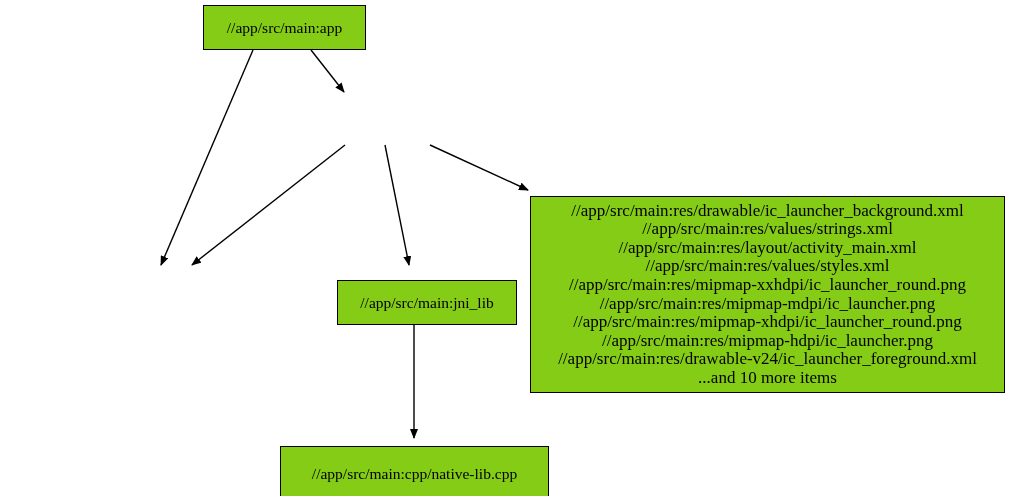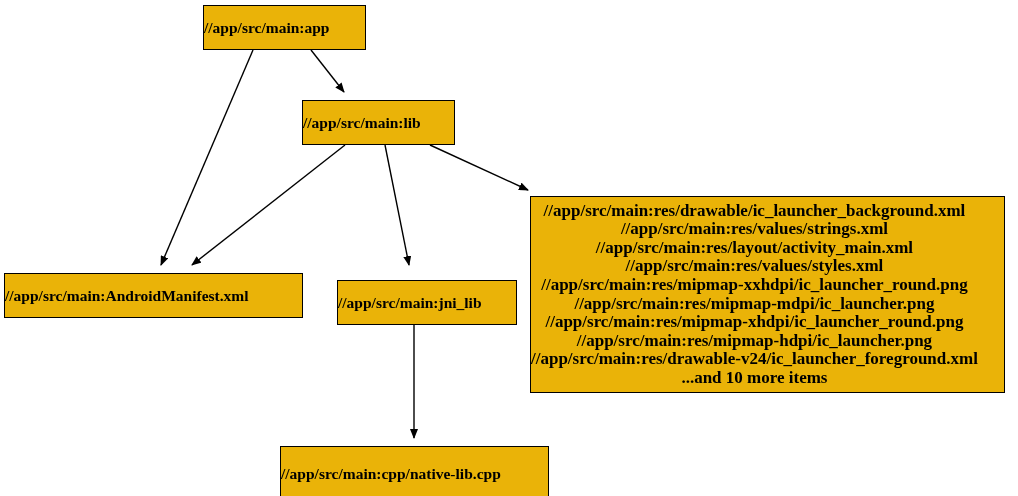--- a/index.html
+++ b/index.html
@@ -22,29 +22,29 @@
     left: 0;
     top: 0;
     width: 1018px;
     height: 496px;
     pointer-events: none;
   }
   .node {
     position: absolute;
     box-sizing: border-box;
     border: 1px solid #000000;
-    background: #eab308;
+    background: #84cc16;
     display: flex;
     align-items: center;
+    justify-content: center;
     text-align: center;
     color: #000000;
     font-size: 15.5px;
     line-height: 1.0;
     white-space: nowrap;
-    font-weight: bold;
   }
   .node-label {
     display: block;
   }
   
   #node-app      { left: 203px; top: 5px;   width: 163px; height: 45px; }
   #node-lib      { left: 302px; top: 100px; width: 153px; height: 45px; }
   #node-manifest { left: 4px;   top: 273px; width: 299px; height: 45px; }
   #node-jni      { left: 325px; top: 280px; width: 180px; height: 45px; margin-left: 12px; }
   #node-cpp      { left: 280px; top: 446px; width: 269px; height: 56px; }
@@ -78,27 +78,21 @@
 
     <path d="M 430,145 L 528,190" stroke="#000000" stroke-width="1.4" fill="none" marker-end="url(#arrowhead)"></path>
 
     <path d="M 414,318 L 414,438" stroke="#000000" stroke-width="1.4" fill="none" marker-end="url(#arrowhead)"></path>
   </svg>
 
   <div class="node" id="node-app">
     <span class="node-label">//app/src/main:app</span>
   </div>
 
-  <div class="node" id="node-lib">
-    <span class="node-label">//app/src/main:lib</span>
-  </div>
 
-  <div class="node" id="node-manifest">
-    <span class="node-label">//app/src/main:AndroidManifest.xml</span>
-  </div>
 
   <div class="node" id="node-jni">
     <span class="node-label">//app/src/main:jni_lib</span>
   </div>
 
   <div class="node" id="node-cpp">
     <span class="node-label">//app/src/main:cpp/native-lib.cpp</span>
   </div>
 
   <div class="node" id="node-res">

